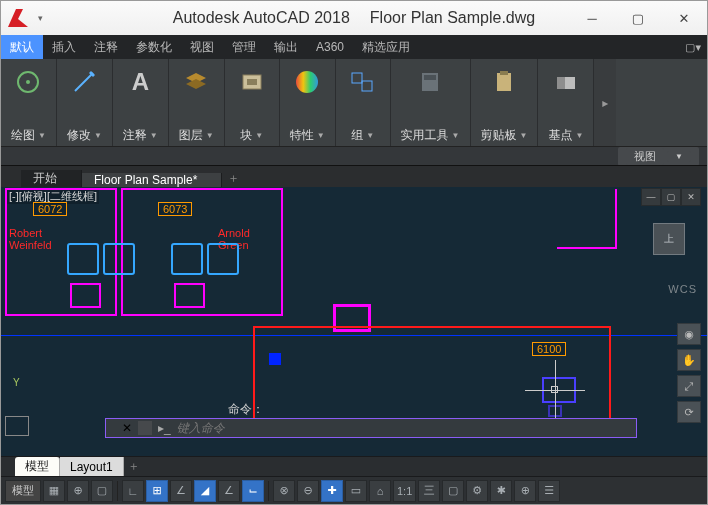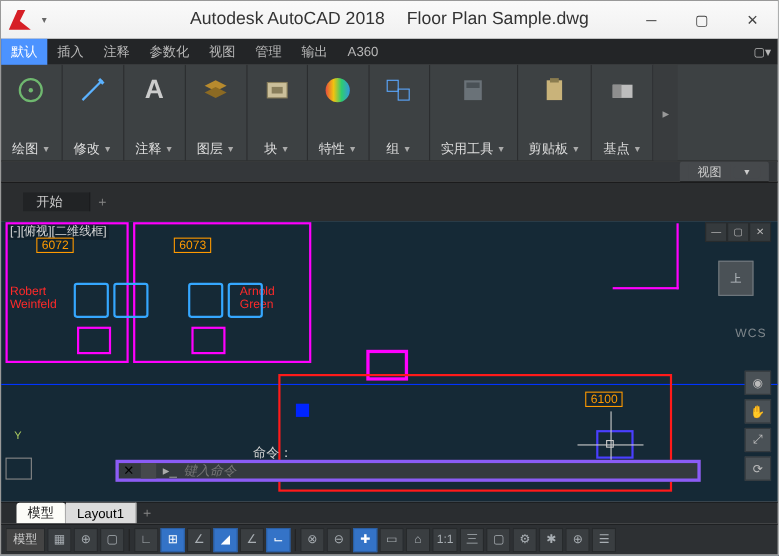--- a/index.html
+++ b/index.html
@@ -17,55 +17,55 @@
 .menubar .mtab.active { background:#4c93ff; color:#fff;}
 .menubar .gear { margin-left:auto; display:flex; align-items:center; gap:6px; padding:0 6px;}
 .ribbon { height:88px; background:#3d4143; display:flex; align-items:stretch; border-bottom:1px solid #222;}
 .panel { border-right:1px solid #2b2d2f; display:flex; flex-direction:column; align-items:center; justify-content:space-between; padding:6px 10px 2px; color:#ccc;}
 .panel .icon { width:34px; height:34px; display:flex; align-items:center; justify-content:center;}
 .panel .lbl { font-size:12px; display:flex; align-items:center; gap:3px; color:#ddd;}
 .panel .lbl .tri { font-size:8px; color:#aaa;}
 .expander { width:22px; background:#393c3e; display:flex; align-items:center; justify-content:center; color:#999;}
 .rib-footer { height: 18px; background:#34373a; display:flex; align-items:center; justify-content:flex-end; padding:0 8px;}
 .rib-footer span { background:#46494c; color:#ccc; font-size:11px; padding:1px 8px; border-radius:2px; display:flex; align-items:center; gap:3px;}
-.filetabs { height:36px; background:#2b2d2f; display:flex; align-items:center; border-top:1px solid #111;}
+.filetabs { height:22px; background:#2b2d2f; display:flex; align-items:flex-end; border-top:1px solid #111;}
 .filetabs .tab { padding:0 24px 0 12px; display:flex; align-items:center; color:#ccc; font-size:12px; border-right:1px solid #1b1c1e; position:relative;}
 .filetabs .tab.active { background:#3d4042; color:#fff;}
 .filetabs .tab.inactive { background:#212325;}
 .filetabs .plus { width:22px; display:flex; align-items:center; justify-content:center; color:#888; font-size:12px;}
 .canvas { flex:1; background:#152936; position:relative; overflow:hidden;}
 .room1 { position:absolute; left:4px; top:1px; width:112px; height:128px; border:2px solid #ff00ff;}
 .room2 { position:absolute; left:120px; top:1px; width:162px; height:128px; border:2px solid #ff00ff;}
 .door { position:absolute; left:332px; top:117px; width:38px; height:28px; border:3px solid #ff00ff; background:#152936;}
 .redbox { position:absolute; left:252px; top:139px; width:358px; height:107px; border:2px solid #ff1a1a;}
 .blueline { position:absolute; left:0; top:148px; width:100%; height:1px; background:#0033ff;}
 .cornerL { position:absolute; right:90px; top:2px; width:60px; height:60px;}
 .cornerL::before { content:""; position:absolute; right:0; top:0; width:2px; height:60px; background:#ff00ff;}
 .cornerL::after { content:""; position:absolute; right:0; top:58px; width:60px; height:2px; background:#ff00ff;}
 .roomlbl { position:absolute; border:1px solid #ff9a00; color:#ff9a00; font-size:11px; padding:0 4px; background:rgba(0,0,0,0.1);}
-.personlbl { position:absolute; color:#ff2a2a; font-size:11px; line-height:1.1;margin-top:18px;}
+.personlbl { position:absolute; color:#ff2a2a; font-size:11px; line-height:1.1;}
 .wirelbl { position:absolute; left:6px; top:2px; color:#d9d9d9; font-size:11px; background:rgba(0,0,0,0.2); padding:0 2px; white-space:nowrap;}
 .chair { position:absolute; width:32px; height:32px; border:2px solid #35a7ff; border-radius:3px;}
 .desk { position:absolute; width:31px; height:25px; border:2px solid #ff00ff;}
 .blue-dot { position:absolute; width:12px; height:12px; background:#0024ff;}
 .movebox { position:absolute; border:2px solid #4a3fff;}
 .cross { position:absolute; width:60px; height:60px;}
 .cross::before { content:""; position:absolute; left:50%; top:0; width:1px; height:100%; background:#ccc;}
 .cross::after { content:""; position:absolute; top:50%; left:0; height:1px; width:100%; background:#ccc;}
 .cross .box { position:absolute; left:50%; top:50%; width:7px; height:7px; margin:-4px 0 0 -4px; border:1px solid #ccc;}
 .viewcube { position:absolute; right:10px; top:24px; width:56px; height:56px; display:flex; align-items:center; justify-content:center;}
 .viewcube .cube { width:32px; height:32px; background:#4a5156; border:1px solid #727a80; display:flex; align-items:center; justify-content:center; color:#bfc5c9; font-size:10px;}
 .navtools { position:absolute; right:6px; top:136px; width:24px; display:flex; flex-direction:column; gap:4px;}
 .navtools div { width:24px; height:22px; background:#4a5156; border:1px solid #343a3e; display:flex; align-items:center; justify-content:center; color:#bbb; font-size:11px;}
 .wcs-lbl { position:absolute; right:10px; top:96px; color:#7e868b; font-size:11px; letter-spacing:1px;}
 .vp-ctrl { position:absolute; right:6px; top:1px;}
 .vp-ctrl span { display:inline-flex; width:20px; height:18px; background:#353a3d; color:#bbb; border:1px solid #272b2d; align-items:center; justify-content:center; font-size:9px;}
 .ucs-y { position:absolute; left:12px; top:190px; color:#a8c860; font-size:10px;}
 .ucs-corner { position:absolute; left:4px; bottom:20px; width:24px; height:20px; border:1px solid #888;}
-.cmdline { position:absolute; left:104px; bottom:18px; right:70px; height:20px; background:#343a3e; border:3px solid #8b5cf6; display:flex; align-items:center; gap:6px; padding:0 4px;}
+.cmdline { position:absolute; left:104px; bottom:18px; right:70px; height:20px; background:#343a3e; border:1px solid #8b5cf6; display:flex; align-items:center; gap:6px; padding:0 16px;}
 .cmdline .prompt { position:absolute; left:122px; top:-18px; color:#cfcfcf; font-size:12px;}
 .cmdline .ico { width:14px; height:14px; background:#46494c; display:inline-block;}
 .cmdline input { flex:1; background:transparent; border:none; color:#0ea5e9; font-style:italic; font-size:12px; outline:none;}
 .layouttabs { height:20px; background:#2a2d30; display:flex; align-items:stretch; border-top:1px solid #191a1c;}
 .layouttabs .lt { padding:0 10px; display:flex; align-items:center; font-size:12px; color:#000000; border-right:1px solid #aaa;}
 .layouttabs .lt.model { background:#fcfcf8; color:#222; border-radius:3px 3px 0 0;}
 .layouttabs .lt.layout { background:#dcdcdc;}
 .layouttabs .plus { width:20px; display:flex; align-items:center; justify-content:center; color:#888;}
 .statusbar { height:28px; background:#2d3033; display:flex; align-items:center; gap:2px; padding:0 4px; border-top:1px solid #191a1c;}
 .statusbar .sb { min-width:22px; height:22px; background:#3a3e41; border:1px solid #26292b; display:flex; align-items:center; justify-content:center; color:#a8aeb3; font-size:11px; padding:0 3px;}
@@ -96,20 +96,21 @@
 
   <div class="menubar">
     <div class="mtab active">默认</div>
     <div class="mtab">插入</div>
     <div class="mtab">注释</div>
     <div class="mtab">参数化</div>
     <div class="mtab">视图</div>
     <div class="mtab">管理</div>
     <div class="mtab">输出</div>
     <div class="mtab">A360</div>
+    <div class="mtab">精选应用</div>
     <div class="gear">
         <span style="font-size:11px;">▢▾</span>
       </div>
   </div>
 
   <div class="ribbon">
     <div class="panel">
       <div class="icon">
           <svg width="30" height="30">
             <circle cx="15" cy="15" r="10" stroke="#6fb86f" stroke-width="2" fill="none"></circle>
@@ -238,20 +239,21 @@
   <div class="rib-footer">
       <span>
         <span>视图</span> 
         <span style="font-size:8px;">▼</span>
       </span>
     </div>
 
   <div class="filetabs">
     <div style="width:20px;"></div>
     <div class="tab inactive">开始</div>
+    <div class="tab active">Floor Plan Sample*</div>
     <div class="plus">＋</div>
   </div>
 
   <div class="canvas">
     <div class="wirelbl">[-][俯视][二维线框]</div>
     <div class="room1"></div>
     <div class="room2"></div>
     <div class="door"></div>
     <div class="cornerL"></div>
     <div class="blueline"></div>

